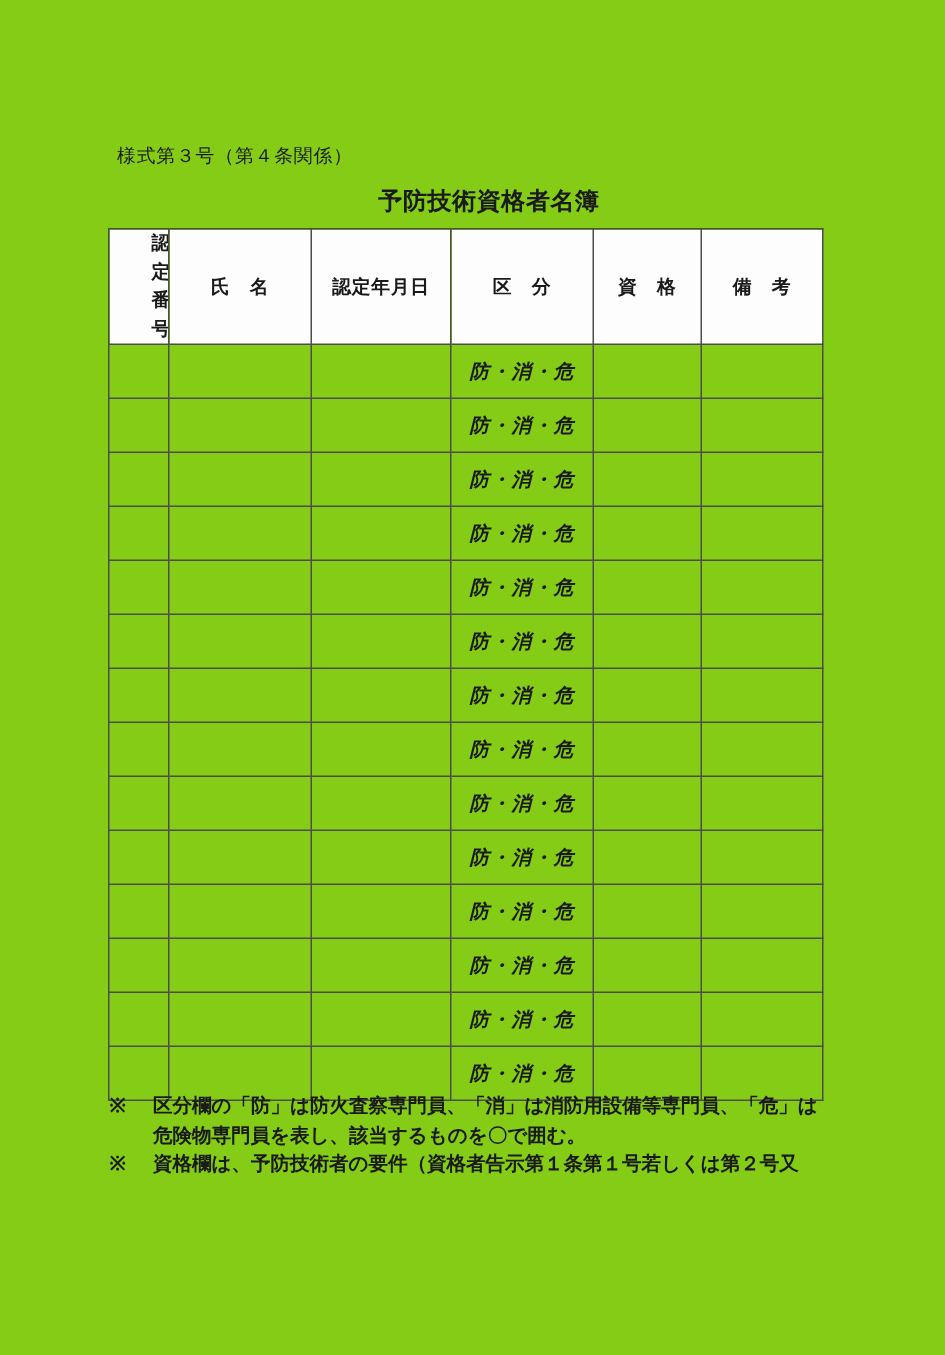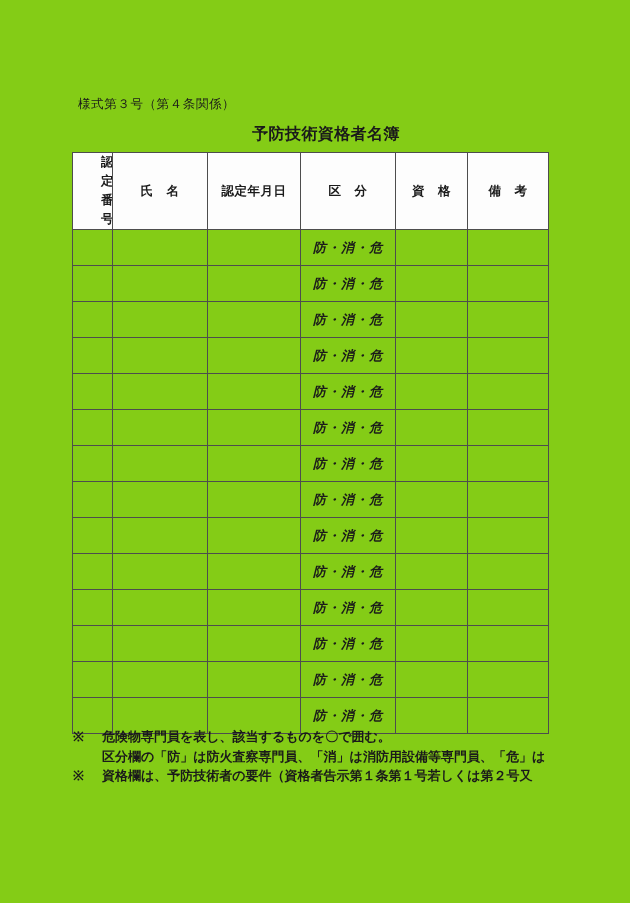--- a/index.html
+++ b/index.html
@@ -235,22 +235,22 @@
           <td></td>
         </tr>
       </tbody>
   </table>
 
   <div class="notes">
 
     <div class="note">
       <span class="note-marker">※</span>
       <div class="note-text">
+        <div>区分欄の「防」は防火査察専門員、「消」は消防用設備等専門員、「危」は</div>
         <div>危険物専門員を表し、該当するものを〇で囲む。</div>
-        <div>区分欄の「防」は防火査察専門員、「消」は消防用設備等専門員、「危」は</div>
       </div>
     </div>
 
     <div class="note">
       <span class="note-marker">※</span>
       <div class="note-text">
         <div>資格欄は、予防技術者の要件（資格者告示第１条第１号若しくは第２号又</div>
       </div>
     </div>
 

